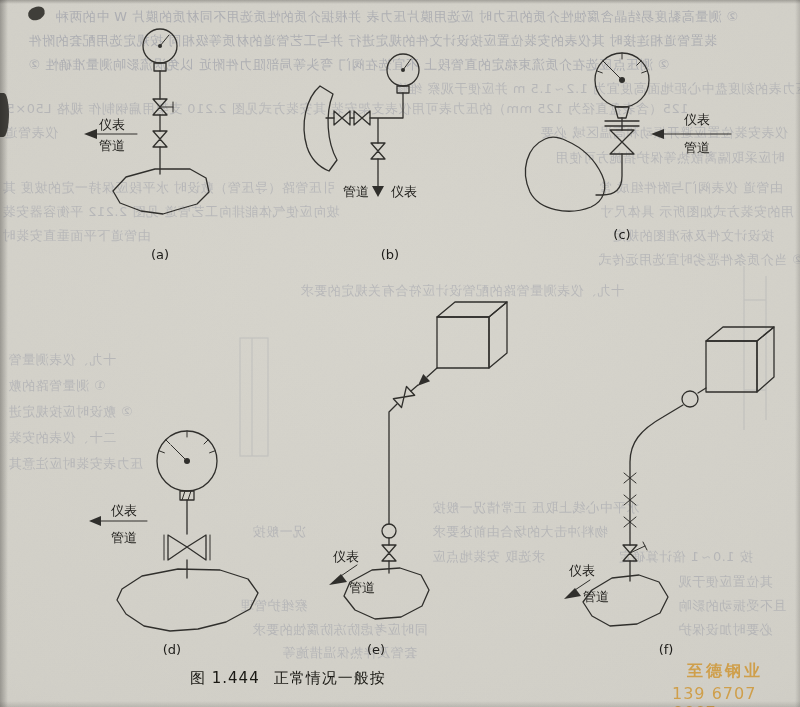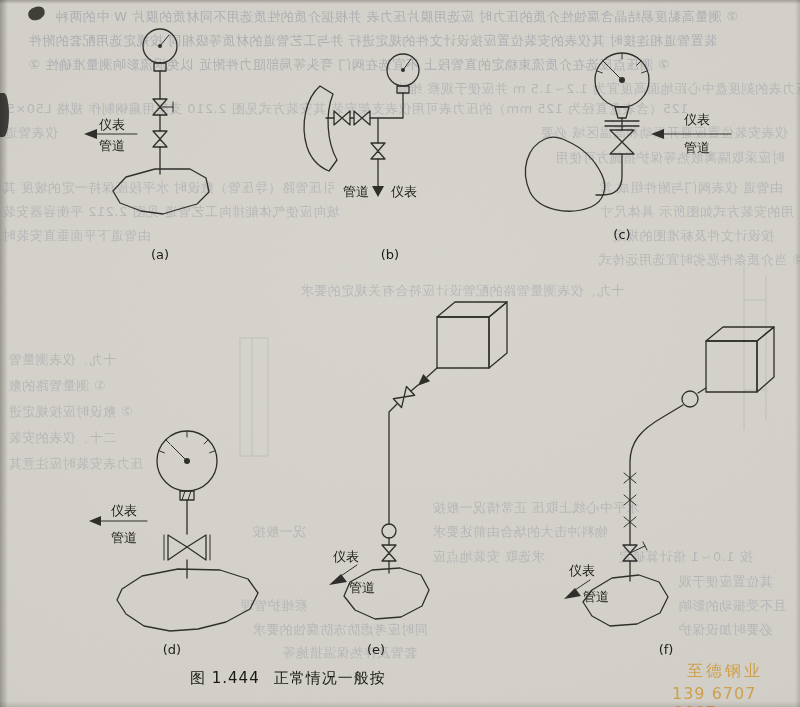--- a/index.html
+++ b/index.html
@@ -21,21 +21,21 @@
   .bleed span.strong{opacity:.4;}
   
   svg.diagram{position:absolute;left:0;top:0;}
   .ln{stroke:#2e2d2a;stroke-width:1.3;fill:none;stroke-linecap:round;stroke-linejoin:round;}
   .thin{stroke-width:1;}
   .fl{fill:#2e2d2a;stroke:none;}
   text.dlabel{font-family:"DejaVu Sans",sans-serif;font-size:13px;fill:#1b1a17;text-anchor:middle;}
   
   .caption{position:absolute;left:190px;top:669px;font-size:15px;color:#191813;letter-spacing:1px;}
   .caption .title{margin-left:14px;}
-  .wm-name{position:absolute;left:687px;top:661px;font-size:16px;font-weight:normal;color:#cf9a3e;letter-spacing:3px;opacity:.9;}
+  .wm-name{position:absolute;left:687px;top:661px;font-size:16px;font-weight:bold;color:#cf9a3e;letter-spacing:3px;opacity:.9;}
   .wm-phone{position:absolute;left:672px;top:684px;font-size:16px;color:#cf9a3e;letter-spacing:1px;opacity:.9;}
 </style>
 </head>
 <body>
 
 <div class="page">
 
   <div class="bleed">
     <span class="strong" style="left:55px;top:8px">② 测量高黏度易结晶含腐蚀性介质的压力时 应选用膜片压力表 并根据介质的性质选用不同材质的膜片 W 中的两种</span>
     <span class="strong" style="left:28px;top:32px">装置管道相连接时 其仪表的安装位置应按设计文件的规定进行 并与工艺管道的材质等级相同 按规定选用配套的附件</span>

